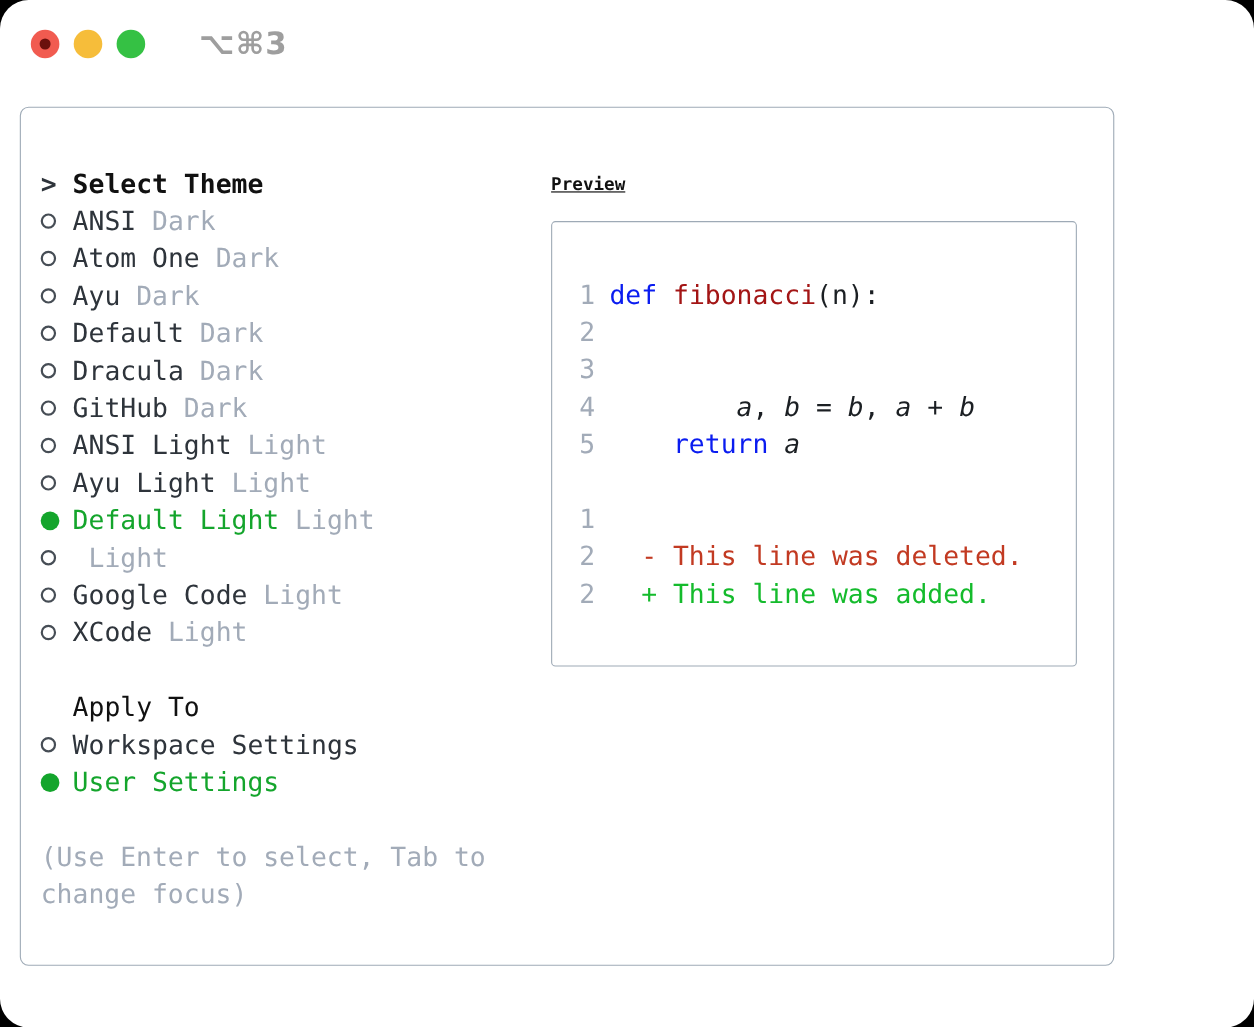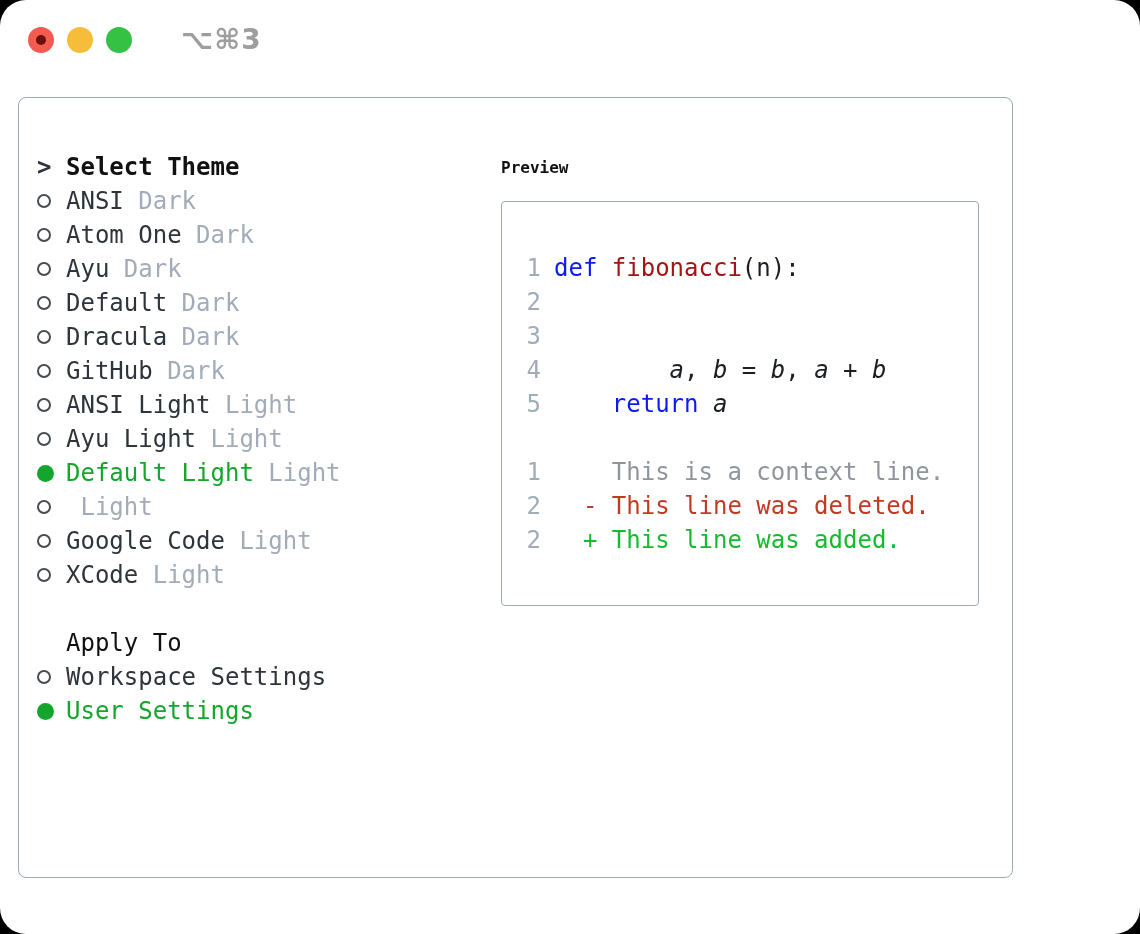--- a/index.html
+++ b/index.html
@@ -38,21 +38,21 @@
   .pointer{font-weight:bold;color:var(--text-dark);}
   .sec-title{font-weight:bold;color:#111;white-space:pre;}
   .plain-title{color:#111;white-space:pre;}
   .circle{width:14px;height:14px;border:2px solid #464d55;border-radius:50%;box-sizing:border-box;display:inline-block;}
   .dot{width:17px;height:17px;border-radius:50%;background:var(--accent-green);display:inline-block;}
   .opt-name{white-space:pre;color:var(--text-dark);}
   .opt-variant{white-space:pre;color:var(--muted);}
   .row.selected .opt-name{color:var(--accent-green);}
   .help{color:var(--muted);white-space:pre;}
   
-  .preview-title-row{height:34px;display:flex;align-items:center;}
+  .preview-title-row{height:34px;display:flex;align-items:center;text-decoration:underline;}
   .preview-box{
     margin-top:17px;width:478px;height:405px;box-sizing:border-box;
     border:1.5px solid var(--border-gray);border-radius:4px;
     padding:49px 0 0 22px;overflow:hidden;background:#fff;
   }
   .code-row{height:34px;display:flex;align-items:center;font-size:24px;}
   .lnum{width:17px;flex:none;text-align:right;margin-right:13px;color:var(--muted);white-space:pre;}
   .lcontent{white-space:pre;color:var(--code-dark);}
   .seg-k{color:var(--keyword-blue);}
   .seg-f{color:var(--function-red);}
@@ -189,20 +189,28 @@
     <span class="marker">
               <span class="dot"></span>
             </span>
     <span class="opt-name">User Settings</span>
     <span class="opt-variant"></span>
   </div>
         </div>
 
       <div class="row blank"></div>
 
+      <div>
+          <div class="row">
+            <span class="help">(Use Enter to select, Tab to</span>
+          </div>
+          <div class="row">
+            <span class="help">change focus)</span>
+          </div>
+        </div>
     </div>
 
     <div class="right-col">
       <div class="preview-title-row">
         <span class="sec-title">Preview</span>
       </div>
       <div class="preview-box">
           <div class="code-row">
     <span class="lnum">1</span>
     <span class="lcontent"><span class="seg-k">def</span><span class="seg-p"> </span><span class="seg-f">fibonacci</span><span class="seg-p">(n):</span></span>
@@ -220,21 +228,20 @@
           <div class="code-row">
     <span class="lnum">5</span>
     <span class="lcontent"><span class="seg-p">    </span><span class="seg-k">return</span><span class="seg-p"> </span><span class="seg-v">a</span></span>
   </div>
           <div class="code-row">
     <span class="lnum"></span>
     <span class="lcontent"></span>
   </div>
           <div class="code-row">
     <span class="lnum">1</span>
-    <span class="lcontent"><span class="seg-ctx">    This is a context line.</span></span>
   </div>
           <div class="code-row">
     <span class="lnum">2</span>
     <span class="lcontent"><span class="seg-del">  - This line was deleted.</span></span>
   </div>
           <div class="code-row">
     <span class="lnum">2</span>
     <span class="lcontent"><span class="seg-add">  + This line was added.</span></span>
   </div>
         </div>

